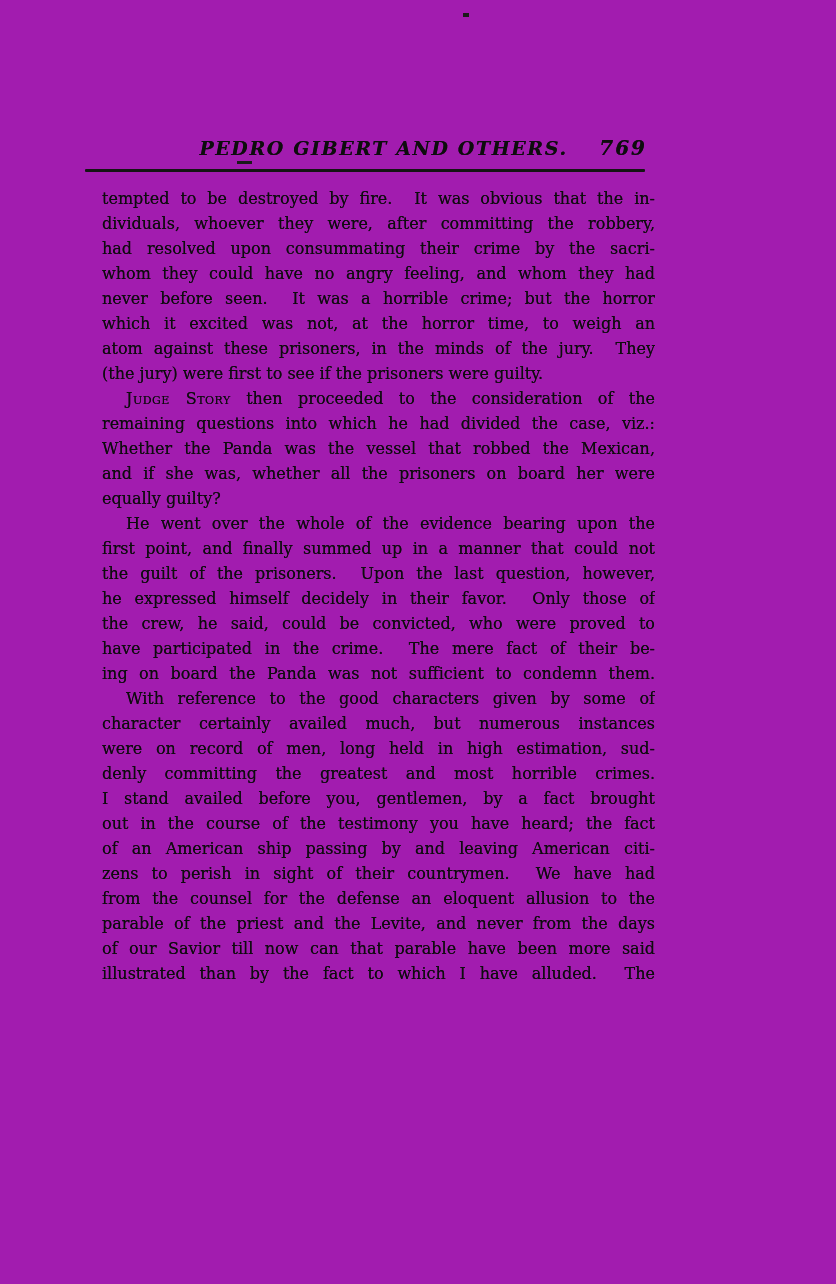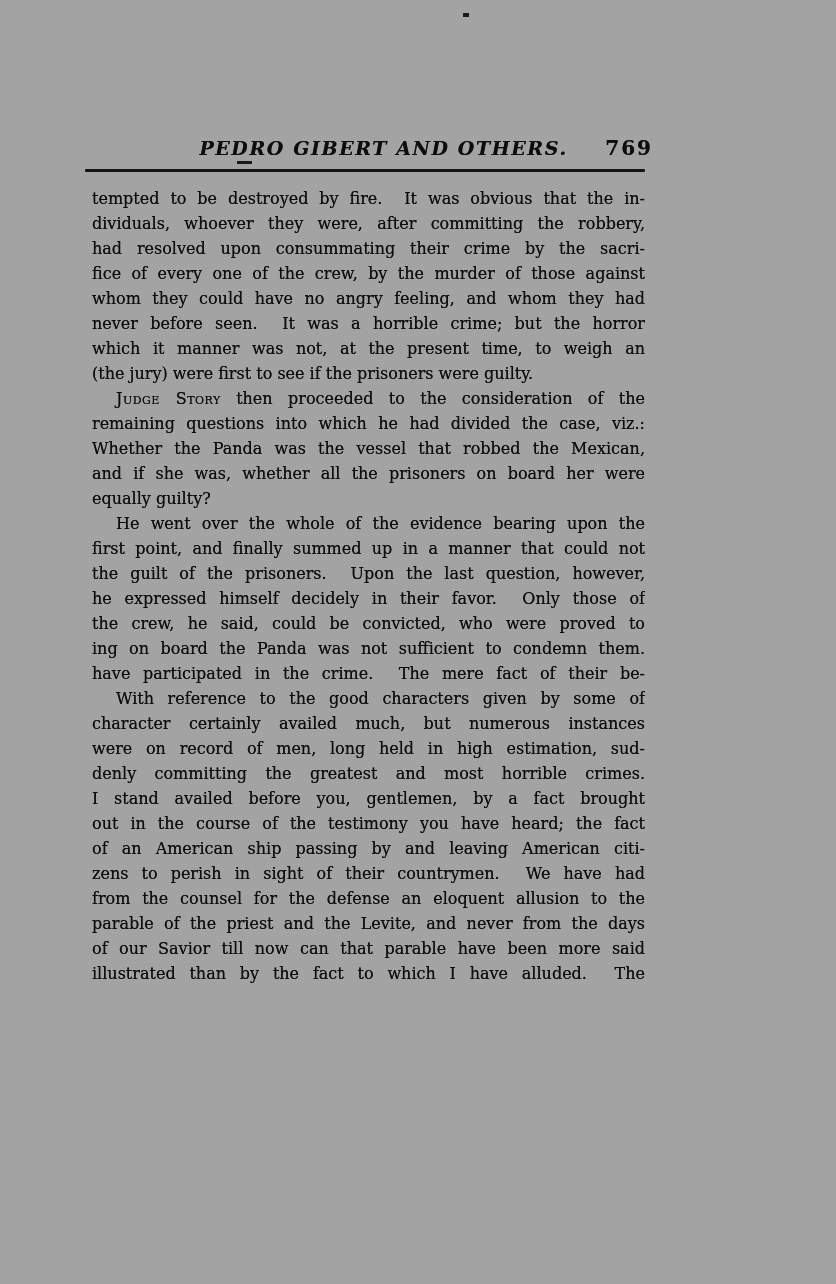--- a/index.html
+++ b/index.html
@@ -1,21 +1,21 @@
 <!DOCTYPE html>
 <html><head>
 <meta charset="utf-8">
 <style>
   html, body { margin: 0; padding: 0; background: #e8e8e8; }
   .page {
     position: relative;
     width: 836px;
     height: 1284px;
     margin: 0 auto;
-    background: #a3a3a3;
+    background: #a21caf;
     font-family: "DejaVu Serif", serif;
     color: #0d0d0d;
     overflow: hidden;
   }
   
   .running-head {
     position: absolute;
     top: 137px;
     left: 107px;
     width: 553px;
@@ -23,27 +23,28 @@
     font-style: italic;
     font-weight: 600;
     font-size: 19px;
     letter-spacing: 1.6px;
     white-space: nowrap;
     text-shadow: 0 0 0.4px rgba(0,0,0,0.65);
   }
   .folio {
     position: absolute;
     top: 136px;
-    left: 100px;
+    left: 94px;
     width: 553px;
     text-align: right;
     font-size: 20px;
     font-weight: 600;
     letter-spacing: 2px;
     text-shadow: 0 0 0.4px rgba(0,0,0,0.65);
+    font-style: italic;
   }
   .header-rule {
     position: absolute;
     top: 169px;
     left: 85px;
     width: 560px;
     height: 3px;
     background: #141414;
     border-radius: 1px;
   }
@@ -61,21 +62,21 @@
     left: 237px;
     top: 161px;
     width: 15px;
     height: 2.5px;
     background: #1a1a1a;
   }
   
   .body-text {
     position: absolute;
     top: 186px;
-    left: 92px;
+    left: 102px;
     width: 553px;
     font-size: 16px;
     line-height: 25px;
     text-shadow: 0 0 0.45px rgba(0,0,0,0.7);
   }
   .para { margin: 0; padding: 0; }
   .line {
     height: 25px;
     overflow: hidden;
     text-align: justify;
@@ -101,41 +102,41 @@
 
   <div class="p-underline-artifact"></div>
 
   <div class="header-rule"></div>
 
   <div class="body-text" id="body-text">
       <div class="para">
         <div class="line">tempted to be destroyed by fire.&nbsp; It was obvious that the in-</div>
         <div class="line">dividuals, whoever they were, after committing the robbery,</div>
         <div class="line">had resolved upon consummating their crime by the sacri-</div>
-        <div class="line">fice of every one of the crew, by the murder of those against</div>
         <div class="line">whom they could have no angry feeling, and whom they had</div>
         <div class="line">never before seen.&nbsp; It was a horrible crime; but the horror</div>
-        <div class="line">which it manner was not, at the present time, to weigh an</div>
+        <div class="line">which it excited was not, at the horror time, to weigh an</div>
+        <div class="line">atom against these prisoners, in the minds of the jury.&nbsp; They</div>
         <div class="line last-short">(the jury) were first to see if the prisoners were guilty.</div>
       </div>
       <div class="para">
         <div class="line indent"><span class="lead-smallcaps">Judge Story</span> then proceeded to the consideration of the</div>
         <div class="line">remaining questions into which he had divided the case, viz.:</div>
         <div class="line">Whether the Panda was the vessel that robbed the Mexican,</div>
         <div class="line">and if she was, whether all the prisoners on board her were</div>
         <div class="line last-short">equally guilty?</div>
       </div>
       <div class="para">
         <div class="line indent">He went over the whole of the evidence bearing upon the</div>
         <div class="line">first point, and finally summed up in a manner that could not</div>
         <div class="line">the guilt of the prisoners.&nbsp; Upon the last question, however,</div>
         <div class="line">he expressed himself decidely in their favor.&nbsp; Only those of</div>
         <div class="line">the crew, he said, could be convicted, who were proved to</div>
+        <div class="line">have participated in the crime.&nbsp; The mere fact of their be-</div>
         <div class="line">ing on board the Panda was not sufficient to condemn them.</div>
-        <div class="line">have participated in the crime.&nbsp; The mere fact of their be-</div>
       </div>
       <div class="para">
         <div class="line indent">With reference to the good characters given by some of</div>
         <div class="line">character certainly availed much, but numerous instances</div>
         <div class="line">were on record of men, long held in high estimation, sud-</div>
         <div class="line">denly committing the greatest and most horrible crimes.</div>
         <div class="line">I stand availed before you, gentlemen, by a fact brought</div>
         <div class="line">out in the course of the testimony you have heard; the fact</div>
         <div class="line">of an American ship passing by and leaving American citi-</div>
         <div class="line">zens to perish in sight of their countrymen.&nbsp; We have had</div>

